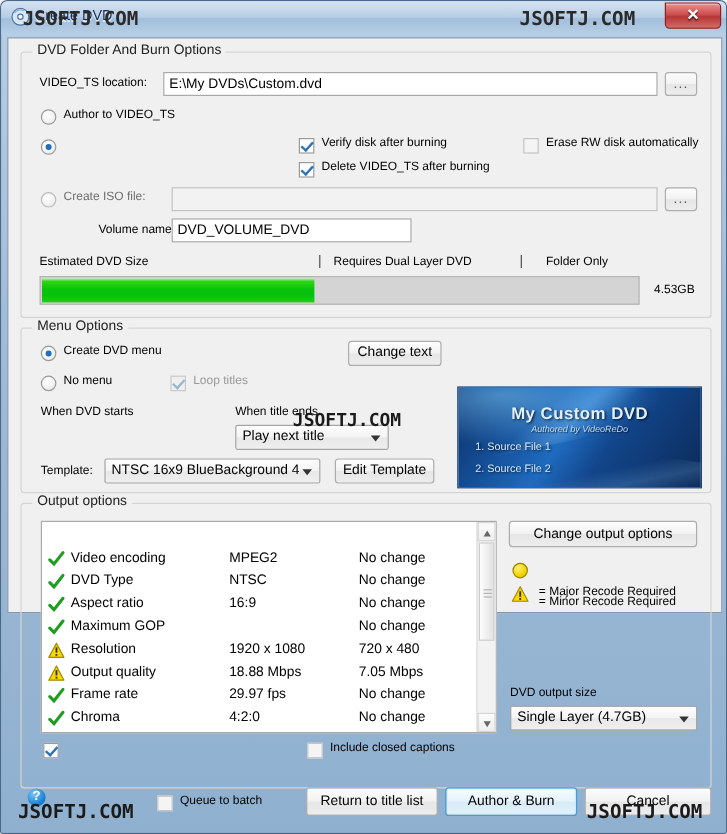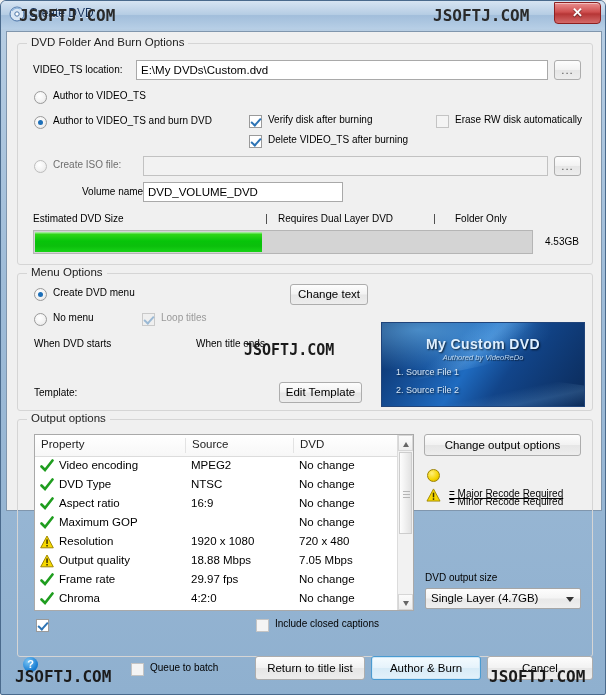--- a/index.html
+++ b/index.html
@@ -241,21 +241,20 @@
       <div class="group-title">DVD Folder And Burn Options</div>
 
       <div class="lbl" style="left:15px;top:20px;">VIDEO_TS location:</div>
       <input class="tinput" style="left: 118px; top: 16px; width: 412px;" value="E:\My DVDs\Custom.dvd">
       <div class="btn dots" style="left:536px;top:16px;width:27px;height:20px;line-height:18px;">...</div>
 
       <div class="radio" style="left:16px;top:47px;"></div>
       <div class="lbl" style="left:35px;top:46px;">Author to VIDEO_TS</div>
 
       <div class="radio on" style="left:16px;top:72px;"></div>
-      <div class="lbl" style="left:35px;top:71px;">Author to VIDEO_TS and burn DVD</div>
 
       <div class="cbox on" style="left:231px;top:71px;"></div>
       <div class="lbl" style="left:250px;top:70px;">Verify disk after burning</div>
 
       <div class="cbox off" style="left:418px;top:71px;"></div>
       <div class="lbl" style="left:437px;top:70px;">Erase RW disk automatically</div>
 
       <div class="cbox on" style="left:231px;top:91px;"></div>
       <div class="lbl" style="left:250px;top:90px;">Delete VIDEO_TS after burning</div>
 
@@ -289,43 +288,46 @@
 
       <div class="radio" style="left:16px;top:39px;"></div>
       <div class="lbl" style="left:35px;top:38px;">No menu</div>
 
       <div class="cbox dim on" style="left:124px;top:39px;"></div>
       <div class="lbl dim" style="left:143px;top:38px;">Loop titles</div>
 
       <div class="lbl" style="left:16px;top:64px;">When DVD starts</div>
 
       <div class="lbl" style="left:178px;top:64px;">When title ends</div>
+      <div class="combo" style="left:178px;top:80px;width:128px;">
+        <span>Play next title</span>
+        <span class="arrow"></span>
+      </div>
 
       <div class="lbl" style="left:16px;top:113px;">Template:</div>
+      <div class="combo" style="left:69px;top:108px;width:180px;">
+        <span>NTSC 16x9 BlueBackground 4</span>
+        <span class="arrow"></span>
+      </div>
       <div class="btn" style="left:261px;top:108px;width:83px;height:21px;line-height:19px;">Edit Template</div>
 
       <div class="preview" style="left:363px;top:48px;width:202px;height:83px;">
         <div class="shine"></div>
         <div class="shine2"></div>
         <div class="pv-title">My Custom DVD</div>
         <div class="pv-sub">Authored by VideoReDo</div>
         <div class="pv-item" style="top:44px;">1. Source File 1</div>
         <div class="pv-item" style="top:62px;">2. Source File 2</div>
       </div>
     </div>
 
     <div class="group" style="left:10px;top:387px;width:576px;height:238px;">
       <div class="group-title">Output options</div>
 
       <div class="tablebox" style="left:16px;top:14px;width:380px;height:177px;">
-        <div class="thead">
-          <div class="th first" style="left:0;width:150px;">Property</div>
-          <div class="th" style="left:150px;width:108px;">Source</div>
-          <div class="th" style="left:258px;width:105px;">DVD</div>
-        </div>
         <div id="table-body">
             <div class="trow" style="top: 22px;">
               <span class="ico"><svg viewBox="0 0 14 14" width="14" height="14">
                   <path d="M1.5 7.5 L5 11 L12.5 1.5" stroke="#1f9d1f" stroke-width="2.6" fill="none" stroke-linecap="round"></path>
                 </svg></span>
               <span class="cell" style="left:24px;">Video encoding</span>
               <span class="cell" style="left:156px;">MPEG2</span>
               <span class="cell" style="left:264px;">No change</span>
             </div>
             <div class="trow" style="top: 41px;">
@@ -408,21 +410,21 @@
       <div class="btn" style="left:406px;top:14px;width:157px;height:22px;line-height:20px;">Change output options</div>
 
       <div class="dot-warn" style="left:409px;top:49px;"></div>
       <div class="lbl" style="left:431px;top:48px;margin-top:28px;">= Minor Recode Required</div>
 
       <svg style="position:absolute;left:408px;top:68px;width:15px;height:14px;" viewBox="0 0 16 15">
         <path d="M8 1 L15 14 L1 14 Z" fill="#f7d900" stroke="#a08800" stroke-width="1" stroke-linejoin="round"></path>
         <rect x="7.2" y="5" width="1.6" height="5" fill="#3a3000"></rect>
         <rect x="7.2" y="11" width="1.6" height="1.7" fill="#3a3000"></rect>
       </svg>
-      <div class="lbl" style="left:431px;top:68px;text-decoration:underline;">= Major Recode Required</div>
+      <div class="lbl" style="left:431px;top:68px;">= Major Recode Required</div>
 
       <div class="lbl" style="left:407px;top:152px;">DVD output size</div>
       <div class="combo" style="left:407px;top:168px;width:156px;">
         <span>Single Layer (4.7GB)</span>
         <span class="arrow"></span>
       </div>
 
       <div class="cbox on" style="left:18px;top:199px;"></div>
 
       <div class="cbox off" style="left:238px;top:199px;"></div>

